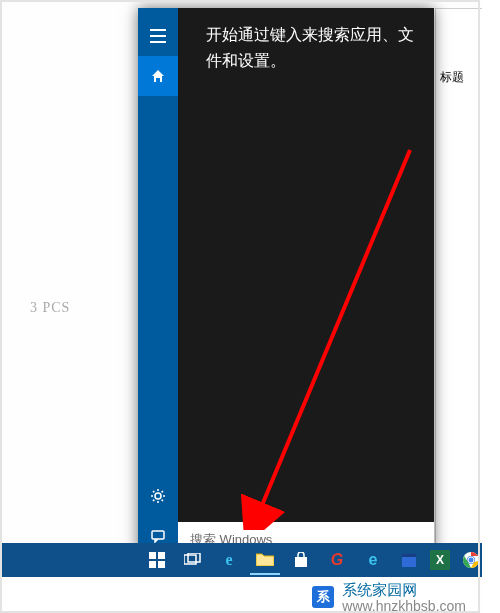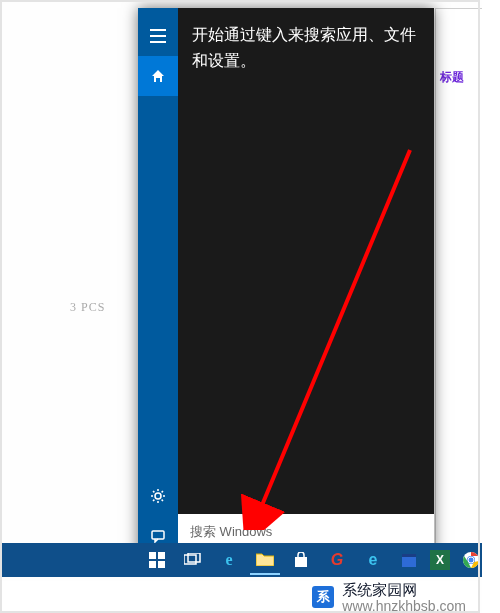--- a/index.html
+++ b/index.html
@@ -18,37 +18,36 @@
   }
   .logo-mark {
     position: absolute;
     left: 30px;
     top: 300px;
     font-family: cursive;
     font-size: 26px;
     color: #8f93a0;
     user-select: none;
   }
-  .logo-mark span.pc { font-size: 12px; letter-spacing: 1px; color:#aaa; display:block; margin-left:40px; margin-bottom:-6px;}
+  .logo-mark span.pc { font-size: 14px; letter-spacing: 1px; color:#aaa; display:block; margin-bottom:-6px;}
   .bg-window {
     position: absolute;
     left: 435px;
     top: 8px;
     width: 60px;
     height: 548px;
     background: #ffffff;
     border: 1px solid #cfcfcf;
   }
   .bg-window .label {
     position: absolute;
     top: 60px;
     left: 4px;
     font-size: 12px;
-    color: #6d28d9;
-    font-weight: bold;
+    color: #000000;
   }
   .cortana-panel {
     position: absolute;
     left: 138px;
     top: 8px;
     width: 296px;
     height: 548px;
     background: #1a1a1a;
     box-shadow: 0 0 14px rgba(0,0,0,0.55);
     display: flex;
@@ -77,27 +76,27 @@
   }
   .panel-body {
     flex: 1;
     background: #1a1a1a;
     position: relative;
   }
   .hint {
     color: #ffffff;
     font-size: 16px;
     line-height: 26px;
-    padding: 14px 18px 0 14px;
+    padding: 14px 18px 0 28px;
   }
   .search-row {
     position: absolute;
     left: 40px;
     right: 0;
-    bottom: 8px;
+    bottom: 0;
     height: 34px;
     background: #ffffff;
     display: flex;
     align-items: flex-start;
   }
   .search-input {
     flex: 1;
     border: none;
     outline: none;
     height: 100%;
@@ -154,21 +153,21 @@
     padding-right: 14px;
     gap: 8px;
   }
   .wm-logo {
     width: 22px; height: 22px;
     background: #1e6fd9;
     border-radius: 3px;
     display:flex;align-items:center;justify-content:center;
     color:#fff;font-size:13px;font-weight:bold;
   }
-  .wm-text { font-size: 15px; color:#0f172a; }
+  .wm-text { font-size: 15px; color:#0369a1; }
   .wm-sub { font-size: 14px; color:#888; margin-top:-2px;}
   .frame {
     position:absolute; inset:0;
     border:2px solid #e3e3e3;
     pointer-events:none;
     width:480px;
   }
   .right-strip{
     position:absolute;
     right:0;top:0;bottom:0;width:18px;background:#fff;

